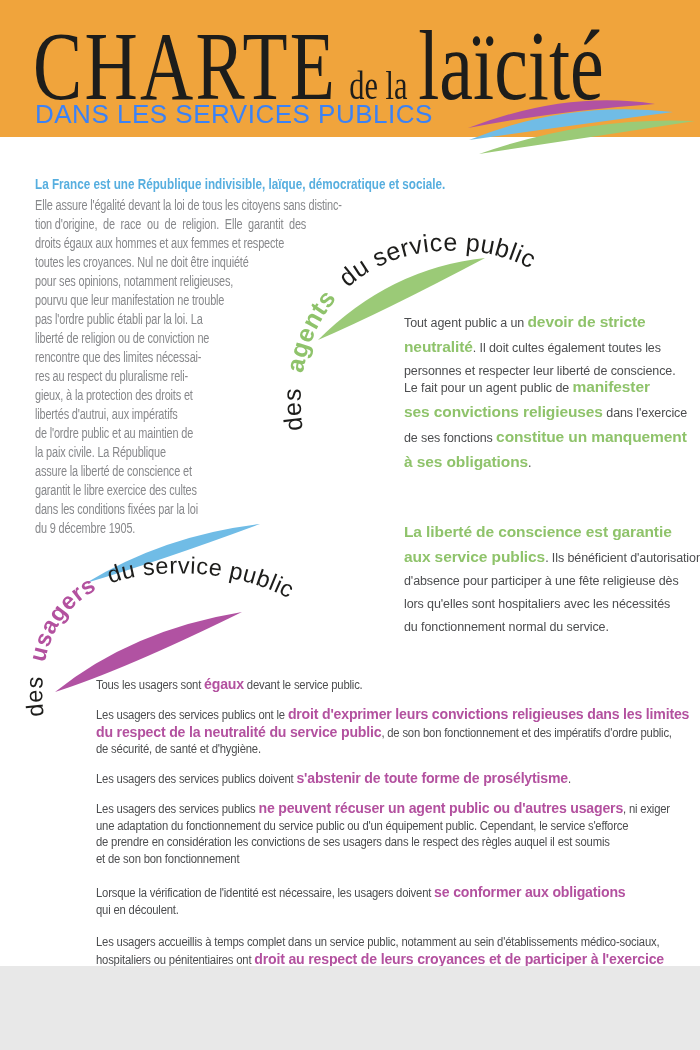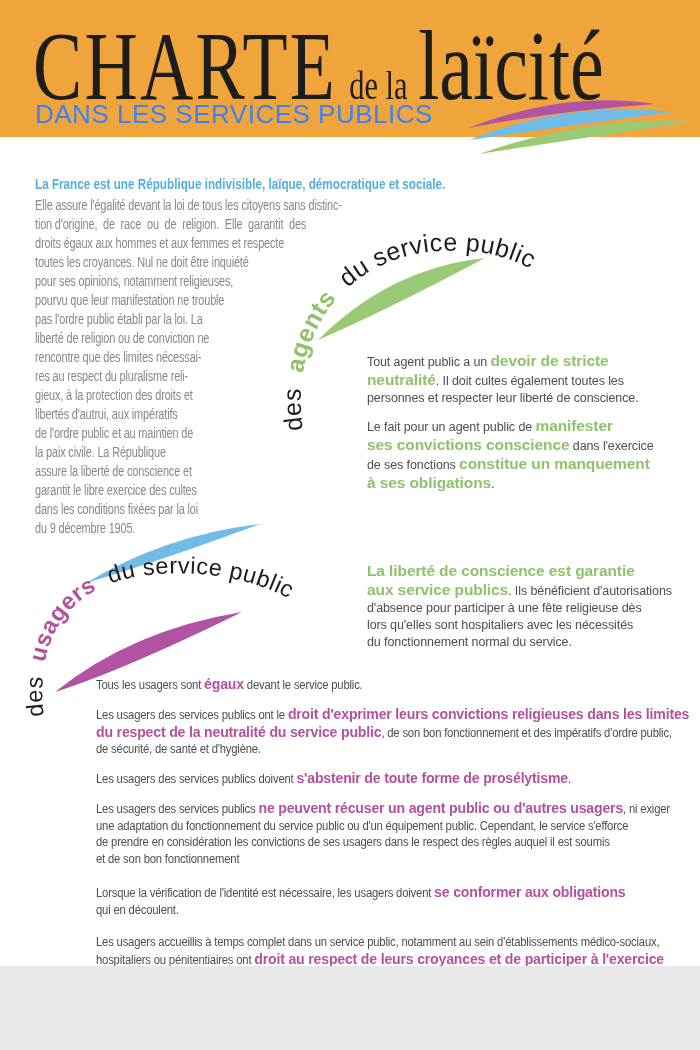--- a/index.html
+++ b/index.html
@@ -26,21 +26,21 @@
   .arc-text{font-family:"Liberation Sans",sans-serif;fill:#1d1d1b;}
 
   
   .intro-lead{position:absolute;left:35px;top:175px;font-weight:bold;font-size:15px;color:#56AEDF;
               transform:scaleX(.78);transform-origin:0 0;white-space:pre;}
   .intro-body{position:absolute;left:35px;top:196px;font-size:14px;line-height:19px;letter-spacing:-0.2px;
               color:#87888B;transform:scaleX(.78);transform-origin:0 0;white-space:pre;}
 
   
   .para{position:absolute;white-space:pre;color:#4C4D4F;}
-  .agents-para{left:367px;font-size:12.5px;line-height:17px;letter-spacing:-0.1px;margin-top:42px;}
+  .agents-para{left:404px;font-size:12.5px;line-height:23px;letter-spacing:-0.1px;}
   .agents-para .hl{color:#8FC36B;font-weight:bold;font-size:15.5px;}
   .p-a1{top:310px}.p-a2{top:375px}.p-a3{top:452px}.p-a4{top:520px}
 
   .usagers-para{left:96px;font-size:12px;line-height:16.5px;letter-spacing:-0.2px;
                 transform:scaleX(.94);transform-origin:0 0;}
   .usagers-para .hl{color:#B3519F;font-weight:bold;font-size:15px;}
   .p-u1{top:676px}.p-u2{top:706px}.p-u3{top:770px}.p-u4{top:800px}.p-u5{top:884px}.p-u6{top:934px}
 </style>
 </head>
 <body>
@@ -91,21 +91,21 @@
         <tspan fill="#8FC36B" font-weight="bold">agents</tspan>
         <tspan>&nbsp;du service public</tspan>
       </textPath>
     </text>
   </svg>
 
   <div class="para agents-para p-a1"><span>Tout agent public a un </span><span class="hl">devoir de stricte
 neutralité</span><span>. Il doit cultes également toutes les
 personnes et respecter leur liberté de conscience.</span></div>
   <div class="para agents-para p-a2"><span>Le fait pour un agent public de </span><span class="hl">manifester
-ses convictions conscience</span><span> dans l'exercice
+ses convictions religieuses</span><span> dans l'exercice
 de ses fonctions </span><span class="hl">constitue un manquement
 à ses obligations</span><span>.</span></div>
   <div class="para agents-para p-a4"><span class="hl">La liberté de conscience est garantie
 aux service publics</span><span>. Ils bénéficient d'autorisations
 d'absence pour participer à une fête religieuse dès
 lors qu'elles sont hospitaliers avec les nécessités
 du fonctionnement normal du service.</span></div>
 
   <svg class="blue-swoosh" width="200" height="75" viewBox="0 0 200 75">
     <path fill="#70BCE6" d="M 11 68 Q 90 20 185 9 Q 88 45 11 68 Z"></path>

